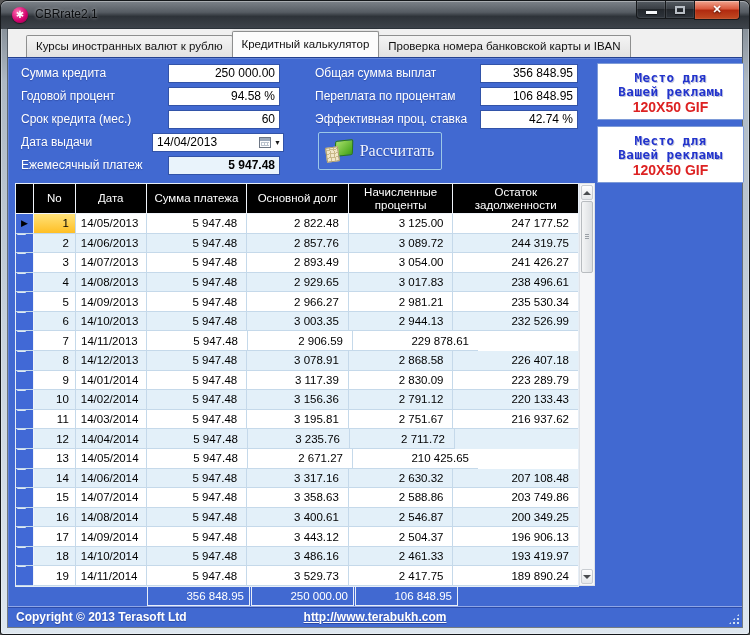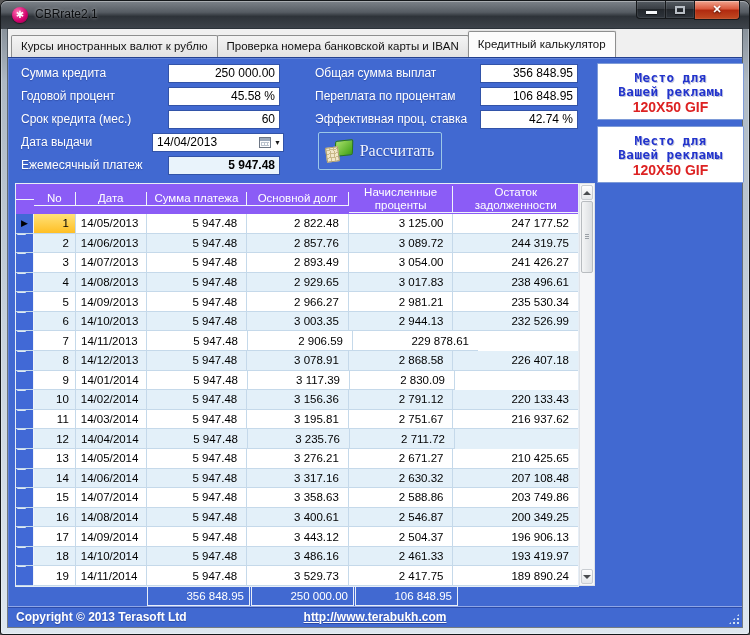--- a/index.html
+++ b/index.html
@@ -39,21 +39,21 @@
   .glyph-min{ position:absolute; left:9px; top:10px; width:11px; height:3px; background:#f4f6f8; box-shadow:0 1px 1px rgba(0,0,0,.6); }
   .glyph-max{ position:absolute; left:9px; top:5px; width:10px; height:8px; border:2px solid #b8bec5; box-shadow:0 1px 1px rgba(0,0,0,.5); }
   .glyph-close{ position:absolute; left:0; right:0; top:2px; text-align:center; color:#fff; font-size:11px; font-weight:bold; text-shadow:0 1px 2px rgba(0,0,0,.6); }
   
   .client{
     position:absolute; left:7px; right:7px; top:28px; bottom:7px;
     background:#f0f0f0; outline:1px solid rgba(30,36,44,.55);
     display:flex; flex-direction:column;
   }
   
-  .tabstrip{ height:28px; background:#f0f0f0; display:flex; align-items:flex-end; padding-left:3px; position:relative; z-index:2; }
+  .tabstrip{ height:28px; background:#f0f0f0; display:flex; align-items:flex-end; padding-left:18px; position:relative; z-index:2; }
   .tab{
     height:22px; line-height:21px; padding:0 9px; font-size:11.5px; color:#111;
     background:linear-gradient(180deg,#f4f4f4,#e2e2e2); border:1px solid #8e8f8f; border-bottom:none;
     border-radius:2px 2px 0 0; margin-right:-1px; white-space:nowrap;
   }
   .tab.active{
     height:26px; line-height:25px; background:#fcfcfc; position:relative; z-index:3;
     box-shadow:0 -1px 2px rgba(0,0,0,.08);
   }
   
@@ -88,21 +88,21 @@
   
   .adbox{
     position:absolute; left:589px; width:147px; height:57px; background:#ffffff;
     border:1px solid #7e9bd8; border-radius:1px; text-align:center; padding-top:7px;
   }
   .adbox.a1{ top:5px; } .adbox.a2{ top:68px; }
   .ad-blue{ font-family:"DejaVu Sans Mono", monospace; font-weight:bold; font-size:12.5px; color:#2233cc; line-height:14px; letter-spacing:0.5px; text-shadow:1px 1px 0 rgba(120,130,180,.45); }
   .ad-red{ font-weight:bold; font-size:14px; color:#dd2222; line-height:17px; }
   
   .grid{ position:absolute; left:7px; top:125px; width:564px; border:1px solid #e6eef6; background:#fff; }
-  .thead{ display:flex; height:30px; background:#8b5cf6;align-items:center; }
+  .thead{ display:flex; height:30px; background:#000000; }
   .hcell{
     color:#fff; font-size:11.5px; line-height:13px; display:flex; align-items:center; justify-content:center;
     text-align:center; border-right:1px solid #f0f4fa; border-bottom:1px solid #f0f4fa; padding:0 2px;
   }
   .tbody{ display:flex; flex-direction:column; height:372px; }
   .trow{ display:flex; flex:1; background:#ffffff; }
   .trow.alt{ background:#e3f0f9; }
   .cell{
     font-size:11.5px; color:#000; display:flex; align-items:center;
     border-right:1px solid #c5d9ea; border-bottom:1px solid #c5d9ea; overflow:hidden; white-space:nowrap;
@@ -163,34 +163,34 @@
       <div class="wbtn close">
           <span class="glyph-close">✕</span>
         </div>
     </div>
   </div>
 
   <div class="client">
 
     <div class="tabstrip">
       <div class="tab">Курсы иностранных валют к рублю</div>
+      <div class="tab active">Кредитный калькулятор</div>
       <div class="tab">Проверка номера банковской карты и IBAN</div>
-      <div class="tab active">Кредитный калькулятор</div>
     </div>
 
     <div class="bluepanel">
 
       <span class="flabel" style="left:13px; top:8px">Сумма кредита</span>
       <span class="flabel" style="left:13px; top:31px">Годовой процент</span>
       <span class="flabel" style="left:13px; top:54px">Срок кредита (мес.)</span>
       <span class="flabel" style="left:13px; top:77px">Дата выдачи</span>
       <span class="flabel" style="left:13px; top:100px">Ежемесячный платеж</span>
 
       <div class="field" style="left:160px; top:6px;  width:112px">250 000.00</div>
-      <div class="field" style="left:160px; top:29px; width:112px">45.58 %</div>
+      <div class="field" style="left:160px; top:29px; width:112px">94.58 %</div>
       <div class="field" style="left:160px; top:52px; width:112px">60</div>
       <div class="field date" style="left:144px; top:75px; width:132px">
         <span>14/04/2013</span>
         <span class="cal-btn">
           <span class="cal-icon"></span>
           <span class="dd-arrow">▼</span>
         </span>
       </div>
       <div class="field bold" style="left:160px; top:98px; width:112px">5 947.48</div>
 
@@ -305,20 +305,21 @@
               <div class="cell num w-int">2 868.58</div>
               <div class="cell num w-bal">226 407.18</div>
             </div>
             <div class="trow">
               <div class="cell ind w-ind"></div>
               <div class="cell no w-no">9</div>
               <div class="cell date w-date">14/01/2014</div>
               <div class="cell num w-pay">5 947.48</div>
               <div class="cell num w-prin">3 117.39</div>
               <div class="cell num w-int">2 830.09</div>
+              <div class="cell num w-bal">223 289.79</div>
             </div>
             <div class="trow alt">
               <div class="cell ind w-ind"></div>
               <div class="cell no w-no">10</div>
               <div class="cell date w-date">14/02/2014</div>
               <div class="cell num w-pay">5 947.48</div>
               <div class="cell num w-prin">3 156.36</div>
               <div class="cell num w-int">2 791.12</div>
               <div class="cell num w-bal">220 133.43</div>
             </div>
@@ -337,21 +338,20 @@
               <div class="cell date w-date">14/04/2014</div>
               <div class="cell num w-pay">5 947.48</div>
               <div class="cell num w-prin">3 235.76</div>
               <div class="cell num w-int">2 711.72</div>
             </div>
             <div class="trow">
               <div class="cell ind w-ind"></div>
               <div class="cell no w-no">13</div>
               <div class="cell date w-date">14/05/2014</div>
               <div class="cell num w-pay">5 947.48</div>
-              <div class="cell num w-prin">3 276.21</div>
               <div class="cell num w-int">2 671.27</div>
               <div class="cell num w-bal">210 425.65</div>
             </div>
             <div class="trow alt">
               <div class="cell ind w-ind"></div>
               <div class="cell no w-no">14</div>
               <div class="cell date w-date">14/06/2014</div>
               <div class="cell num w-pay">5 947.48</div>
               <div class="cell num w-prin">3 317.16</div>
               <div class="cell num w-int">2 630.32</div>

